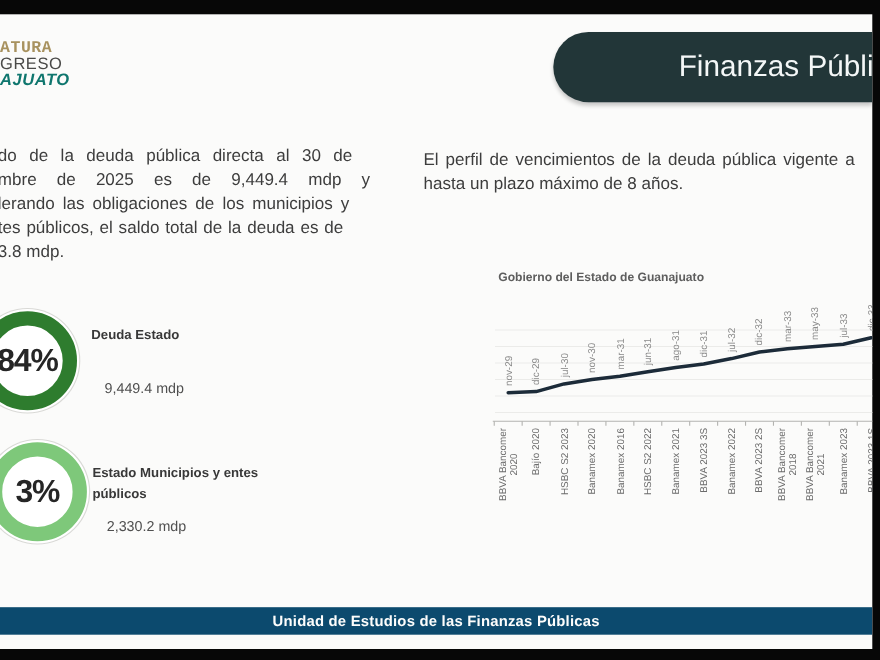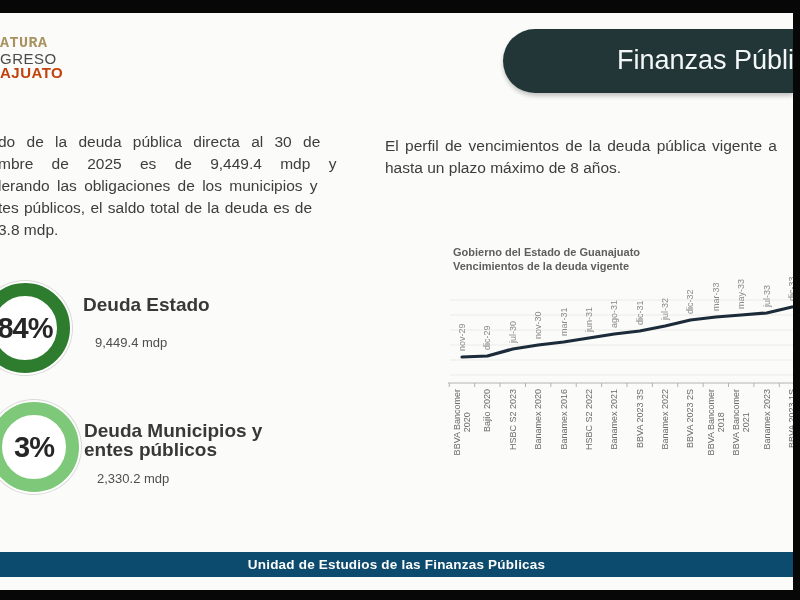--- a/index.html
+++ b/index.html
@@ -4,42 +4,42 @@
 <style>
   html,body{margin:0;padding:0;}
   body{width:800px;height:600px;background:#070707;position:relative;overflow:hidden;
        font-family:"Liberation Sans", sans-serif;}
   .slide{position:absolute;left:0;top:13px;width:793px;height:577px;background:#fbfbfa;overflow:hidden;}
 
   
   .logo{position:absolute;left:0;top:24px;font-weight:bold;font-size:15px;line-height:14.5px;letter-spacing:.5px;}
   .logo .l1{color:#a8925f;font-family:Liberation Mono, monospace;}
   .logo .l2{color:#4a4a48;font-weight:400;}
-  .logo .l3{color:#c2410c;}
+  .logo .l3{color:#0f766e;font-style:italic;}
 
   
   .banner{position:absolute;left:503px;top:16px;width:290px;height:64px;background:#223638;
           border-radius:32px 0 0 32px;overflow:hidden;box-shadow:0 3px 4px rgba(0,0,0,.22);}
   .banner .txt{position:absolute;left:114px;top:0;height:64px;line-height:62px;color:#f4f7f7;
                font-size:27px;white-space:nowrap;}
 
   
   .para{position:absolute;color:#3d3d3d;font-size:15.5px;line-height:22px;white-space:nowrap;}
   .para-left{left:-2px;top:118px;}
   .para-right{left:385px;top:122px;}
   .ws7{word-spacing:7px;} .ws14{word-spacing:14px;} .ws3{word-spacing:3px;} .ws1{word-spacing:1px;} .ws2{word-spacing:2px;}
 
   
   .donut{position:absolute;width:64px;height:64px;border-radius:50%;background:#fff;
          display:flex;align-items:center;justify-content:center;
          box-shadow:0 0 0 2px #fff,0 0 0 3px #d9d9d6;}
   .donut .pct{font-size:29px;font-weight:bold;color:#262626;letter-spacing:-1px;}
   .donut1{left:-20px;top:270px;border:13px solid #2e7c2e;}
   .donut2{left:-11px;top:389px;border:13px solid #7ec87a;}
-  .d-label{position:absolute;font-weight:bold;font-size:19px;color:#383838;line-height:19px;}
+  .d-label{position:absolute;font-weight:bold;font-size:12px;color:#383838;line-height:19px;}
   .d-amount{position:absolute;font-size:13px;color:#4f4f4f;}
 
   
   .chart{position:absolute;left:444px;top:230px;width:356px;height:263px;}
   .chart-title{position:absolute;left:9px;top:2px;font-size:11px;font-weight:bold;color:#5e5e5e;line-height:14px;white-space:nowrap;}
   .plot{position:absolute;left:0;top:0;width:356px;height:263px;}
   .date-lbl{position:absolute;font-size:9px;line-height:10px;color:#8a8a8a;white-space:nowrap;
             transform:rotate(-90deg);transform-origin:0 0;}
   .credit-lbl{position:absolute;font-size:9px;line-height:10px;color:#6b6b6b;white-space:nowrap;text-align:center;
               transform:rotate(-90deg) translate(-100%,0);transform-origin:0 0;}
@@ -73,32 +73,31 @@
 
   <div class="para para-right">
     <div class="ws2">El perfil de vencimientos de la deuda pública vigente a</div>
     <div>hasta un plazo máximo de 8 años.</div>
   </div>
 
   <div class="donut donut1" style="border-color: rgb(46, 124, 46);">
     <span class="pct">84%</span>
   </div>
   <div class="d-label" style="left:83px;top:282px;">Deuda Estado</div>
-  <div class="d-amount" style="left:95px;top:322px;">9,449.4 mdp</div>
+  <div class="d-amount" style="left:95px;top:332px;">9,449.4 mdp</div>
 
   <div class="donut donut2" style="border-color: rgb(126, 200, 122);">
     <span class="pct">3%</span>
   </div>
-  <div class="d-label" style="left:84px;top:408px;width:180px;white-space:normal;">Deuda Municipios y entes públicos</div>
+  <div class="d-label" style="left:84px;top:408px;width:180px;white-space:normal;">Estado Municipios y entes públicos</div>
   <div class="d-amount" style="left:97px;top:458px;">2,330.2 mdp</div>
 
   <div class="chart">
     <div class="chart-title">
       <div>Gobierno del Estado de Guanajuato</div>
-      <div>Vencimientos de la deuda vigente</div>
     </div>
     <div class="plot">
         <svg width="356" height="150" style="position: absolute; left: 0px; top: 0px;">
           <line x1="6" x2="352" y1="57" y2="57" stroke="#ebebe9" stroke-width="1"></line>
           <line x1="6" x2="352" y1="72" y2="72" stroke="#ebebe9" stroke-width="1"></line>
           <line x1="6" x2="352" y1="87" y2="87" stroke="#ebebe9" stroke-width="1"></line>
           <line x1="6" x2="352" y1="102" y2="102" stroke="#ebebe9" stroke-width="1"></line>
           <line x1="6" x2="352" y1="117" y2="117" stroke="#ebebe9" stroke-width="1"></line>
           <line x1="6" x2="352" y1="132" y2="132" stroke="#ebebe9" stroke-width="1"></line>
           <line x1="4" x2="354" y1="140" y2="140" stroke="#b3b3b0" stroke-width="1"></line>

